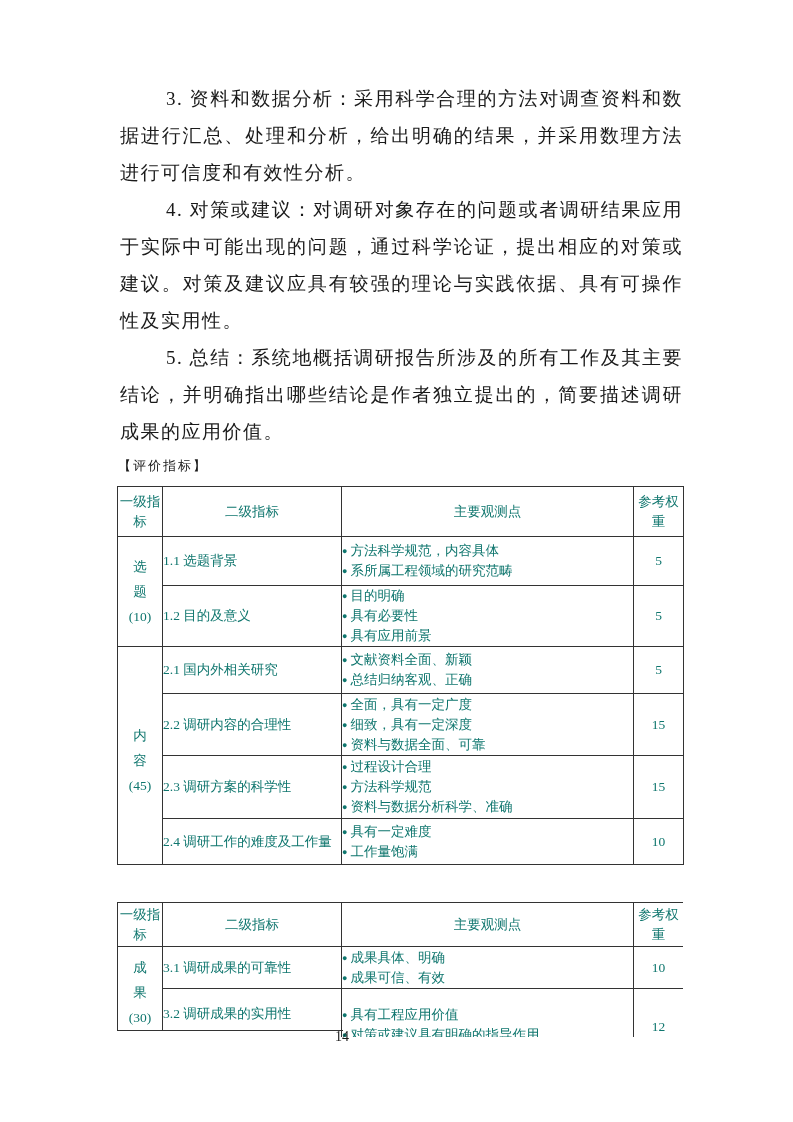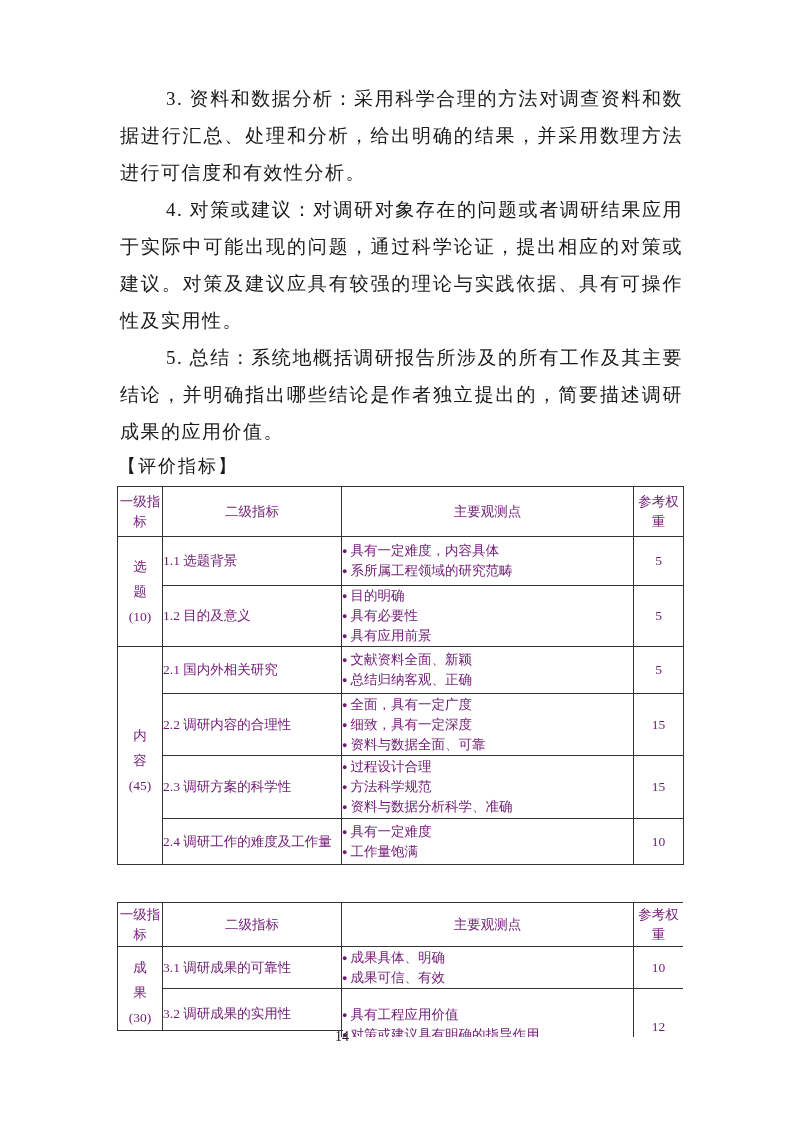--- a/index.html
+++ b/index.html
@@ -21,33 +21,33 @@
     margin:0;
     font-size:19px;
     line-height:37px;
     letter-spacing:1.5px;
     text-align:justify;
     text-align-last:left;
     text-indent:46px;
   }
   .heading {
     margin:3px 0 0 -2px;
-    font-size:18px;
+    font-size:13px;
     font-weight:normal;
     line-height:26px;
     letter-spacing:2px;
   }
   .tbl-wrap { margin-left:-3px; }
   table.eval {
     border-collapse:collapse;
     table-layout:fixed;
     width:567px;
     font-size:13.5px;
     font-family:"Liberation Serif","DejaVu Serif",serif;
-    color:#701a75;
+    color:#0f766e;
   }
   table.eval th, table.eval td {
     border:1px solid #333;
     padding:0;
     font-weight:normal;
     overflow:hidden;
   }
   table.eval th {
     text-align:center;
     vertical-align:middle;
@@ -142,21 +142,21 @@
         </thead>
         <tbody>
           <tr style="height:49px">
             <td class="grp" rowspan="2">
               <span>选</span>
               <span>题</span>
               <span>(10)</span>
             </td>
             <td class="ind">1.1 选题背景</td>
             <td class="pts">
-              <div class="pt">具有一定难度，内容具体</div>
+              <div class="pt">方法科学规范，内容具体</div>
               <div class="pt">系所属工程领域的研究范畴</div>
             </td>
             <td class="wt">5</td>
           </tr>
           <tr style="height:54px">
             <td class="ind">1.2 目的及意义</td>
             <td class="pts">
               <div class="pt">目的明确</div>
               <div class="pt">具有必要性</div>
               <div class="pt">具有应用前景</div>

